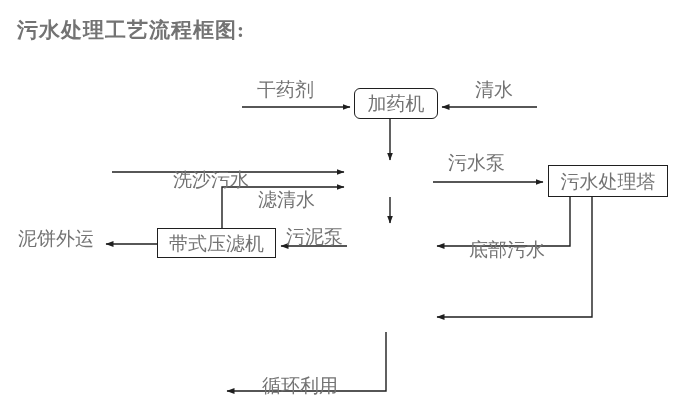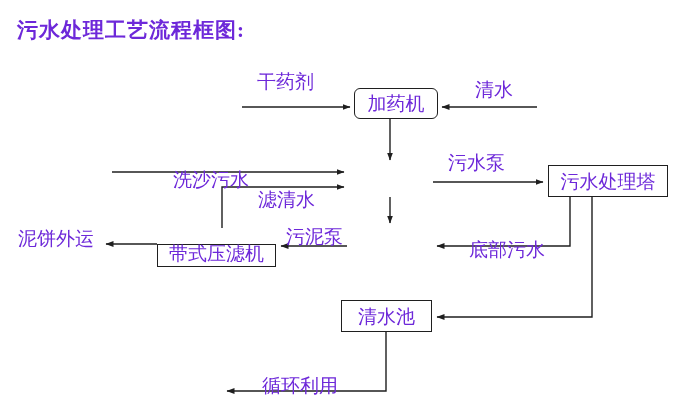--- a/index.html
+++ b/index.html
@@ -1,44 +1,44 @@
 <!DOCTYPE html>
 <html><head>
 <meta charset="utf-8">
 <style>
   html,body { margin:0; padding:0; background:#ffffff; }
   #stage {
     position:relative; width:700px; height:420px; background:#ffffff;
     font-family:"Liberation Serif","DejaVu Serif",serif;
-    color:#6d28d9; overflow:hidden;
+    color:#737373; overflow:hidden;
   }
   #page-title {
     position:absolute; left:17px; top:16px;
     font-size:21px; font-weight:bold; letter-spacing:1px; white-space:nowrap;
   }
   #arrow-layer { position:absolute; left:0; top:0; width:700px; height:420px; }
   .node {
     position:absolute; box-sizing:border-box;
     border:1.6px solid #1f1f1f; background:#ffffff;
     display:flex; align-items:center; justify-content:center;
     font-size:19px; line-height:1; white-space:nowrap;
   }
   .elabel {
     position:absolute; font-size:19px; line-height:1; white-space:nowrap;
     background:transparent;
   }
   
   #n-dosing  { left:354px; top:88px;  width:84px;  height:31px;border-radius:6px; }
   #n-sewage  { left:349px; top:165px; width:84px;  height:32px; }
   #n-tower   { left:548px; top:165px; width:120px; height:32px; }
-  #n-press   { left:157px; top:244px; width:119px; height:23px;font-family:Liberation Mono, monospace; }
+  #n-press   { left:157px; top:228px; width:119px; height:30px; }
   #n-sludge  { left:348px; top:228px; width:84px;  height:31px; }
   #n-clean   { left:341px; top:300px; width:91px;  height:32px; }
   
-  #l-dry     { left:257px; top:72px;  }
+  #l-dry     { left:257px; top:80px;  }
   #l-cw      { left:475px; top:80px;  }
   #l-sand    { left:173px; top:154px;margin-top:16px; }
   #l-filt    { left:258px; top:190px; }
   #l-spump   { left:448px; top:153px; }
   #l-bottom  { left:469px; top:240px; }
   #l-slpump  { left:286px; top:227px; }
   #l-mud     { left:18px;  top:229px; }
   #l-recycle { left:262px; top:364px;margin-top:12px; }
 </style>
 </head>
@@ -66,21 +66,20 @@
       <path d="M347,246 L281,246" marker-end="url(#arr)"></path>
       <path d="M157,244 L106,244" marker-end="url(#arr)"></path>
       <path d="M592,197 L592,317 L437,317" marker-end="url(#arr)"></path>
       <path d="M386,332 L386,391 L227,391" marker-end="url(#arr)"></path>
     </g>
   </svg>
 
   <div class="node" id="n-dosing">加药机</div>
   <div class="node" id="n-tower">污水处理塔</div>
   <div class="node" id="n-press">带式压滤机</div>
-  <div class="node" id="n-clean">清水池</div>
 
   <div class="elabel" id="l-dry">干药剂</div>
   <div class="elabel" id="l-cw">清水</div>
   <div class="elabel" id="l-sand">洗沙污水</div>
   <div class="elabel" id="l-filt">滤清水</div>
   <div class="elabel" id="l-spump">污水泵</div>
   <div class="elabel" id="l-bottom">底部污水</div>
   <div class="elabel" id="l-slpump">污泥泵</div>
   <div class="elabel" id="l-mud">泥饼外运</div>
   <div class="elabel" id="l-recycle">循环利用</div>

